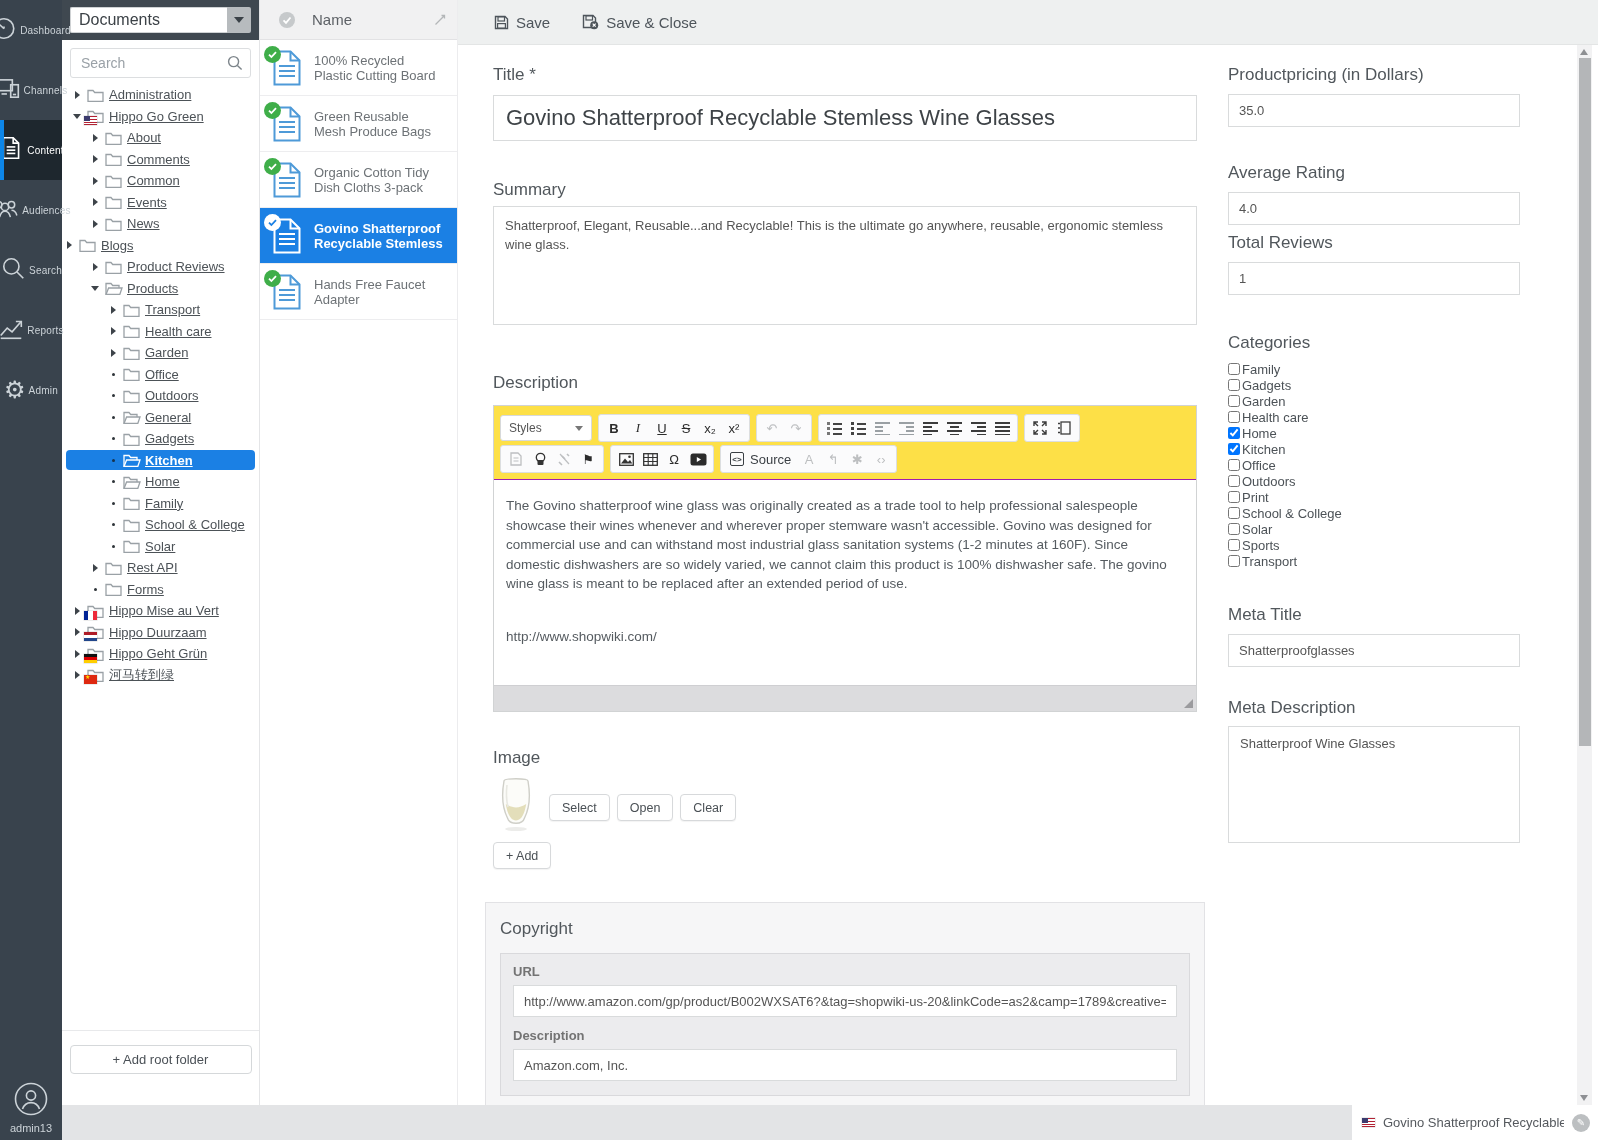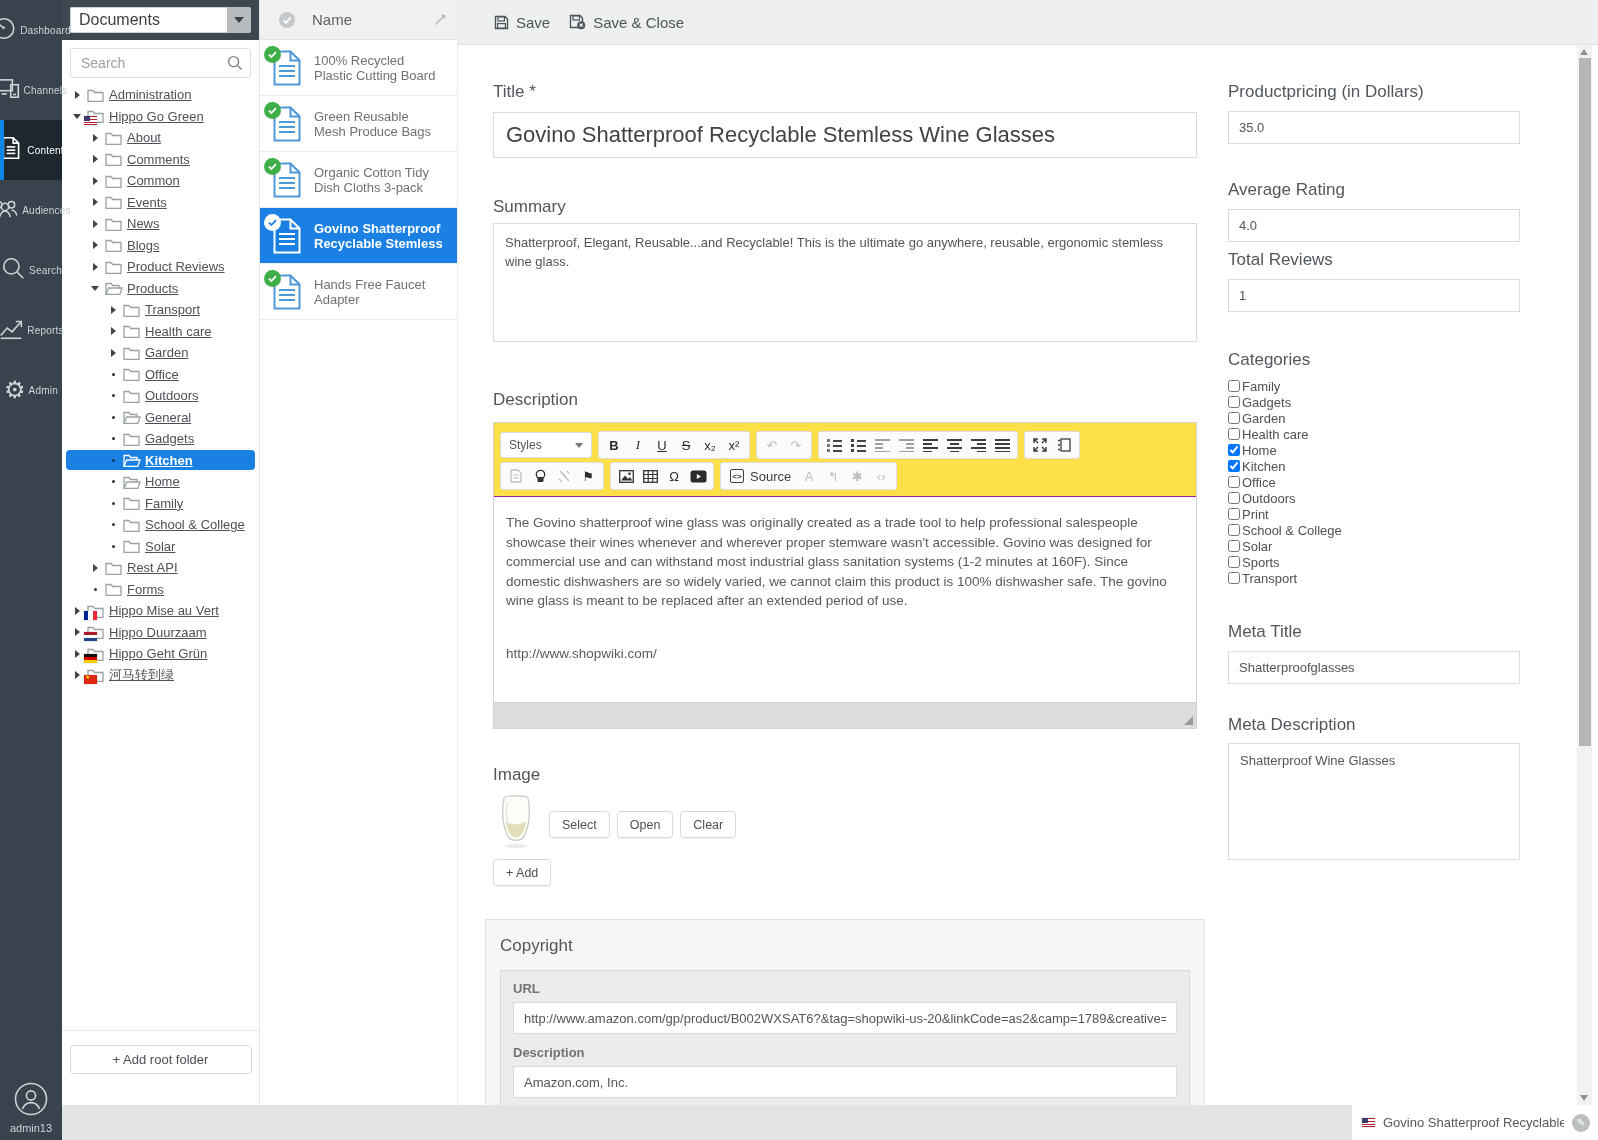--- a/index.html
+++ b/index.html
@@ -62,28 +62,28 @@
   .doc-row { height:56px; border-bottom:1px solid #ededef; display:flex; align-items:center; padding:0 8px 0 12px; cursor:pointer; position:relative; }
   .doc-row .doc-title { font-size:13px; color:#6d7276; line-height:15px; margin-left:12px; width:130px; }
   .doc-row.sel { background:#1b80e4; }
   .doc-row.sel .doc-title { color:#fff; font-weight:bold; }
   .doc-ic-wrap { position:relative; width:30px; height:36px; flex:none; }
   .doc-badge { position:absolute; left:-8px; top:-4px; width:17px; height:17px; border-radius:50%; background:#3fae49; display:flex; align-items:center; justify-content:center; }
   .doc-row.sel .doc-badge { background:#fff; }
 
   
   #editor { position:absolute; left:458px; top:0; right:0; height:1105px; background:#fff; z-index:10; }
-  #editor-toolbar { height:45px; background:#eef0f0; border-bottom:1px solid #e3e5e5; display:flex; align-items:center; padding-left:36px; gap:19px; }
+  #editor-toolbar { height:45px; background:#eef0f0; border-bottom:1px solid #e3e5e5; display:flex; align-items:center; padding-left:36px; gap:32px; }
   .tb-btn { display:flex; align-items:center; gap:7px; font-size:15px; color:#4e555b; cursor:pointer; }
   #main-col { position:absolute; left:35px; top:45px; width:704px; }
   .fld-label { font-size:17px; color:#51575c; }
   .txt-input { width:100%; border:1px solid #d9dbdc; background:#fff; font-family:"Liberation Sans",sans-serif; color:#555; }
   #title-input { margin-top:10px; height:46px; font-size:22px; color:#3e4347; padding:0 12px; }
   #summary-box { margin-top:6px; height:119px; font-size:13px; padding:9px 11px; line-height:19px; resize:none; }
-  .sec-gap1 { margin-top:37px; }
+  .sec-gap1 { margin-top:20px; }
   .sec-gap2 { margin-top:39px; }
 
   
   #rte { margin-top:12px; border:1px solid #d1d3d4; }
   #rte-toolbar { background:#fde047; border-bottom:1px solid #a21caf; padding:5px 6px 6px 6px; }
   .rte-row { display:flex; align-items:center; gap:6px; margin-top:3px; flex-wrap:nowrap; }
   .rte-group { display:flex; align-items:center; background:#fbfbfc; border:1px solid #dcdee0; border-radius:3px; padding:2px 3px; height:28px; }
   .rte-btn { min-width:24px; height:22px; display:flex; align-items:center; justify-content:center; font-size:13px; color:#2c2c2c; cursor:pointer; padding:0 3px; }
   .rte-btn.dis { color:#bdbfc1; cursor:default; }
   .rte-b { font-weight:bold; }
@@ -284,21 +284,21 @@
       </div>
       <div class="tree-row" style="padding-left: 26px;">
         <span class="tree-marker">
           <span class="m-collapsed"></span>
         </span>
         <span class="folder-wrap"><svg width="17" height="14" viewBox="0 0 17 14" fill="none">
             <path d="M1 2.5h5l1.7 2H16v9H1z" stroke="#9aa1a6" stroke-width="1.3"></path>
           </svg></span>
         <span class="lbl">News</span>
       </div>
-      <div class="tree-row" style="padding-left: 26px;">
+      <div class="tree-row" style="">
         <span class="tree-marker">
           <span class="m-collapsed"></span>
         </span>
         <span class="folder-wrap"><svg width="17" height="14" viewBox="0 0 17 14" fill="none">
             <path d="M1 2.5h5l1.7 2H16v9H1z" stroke="#9aa1a6" stroke-width="1.3"></path>
           </svg></span>
         <span class="lbl">Blogs</span>
       </div>
       <div class="tree-row" style="padding-left: 26px;">
         <span class="tree-marker">

